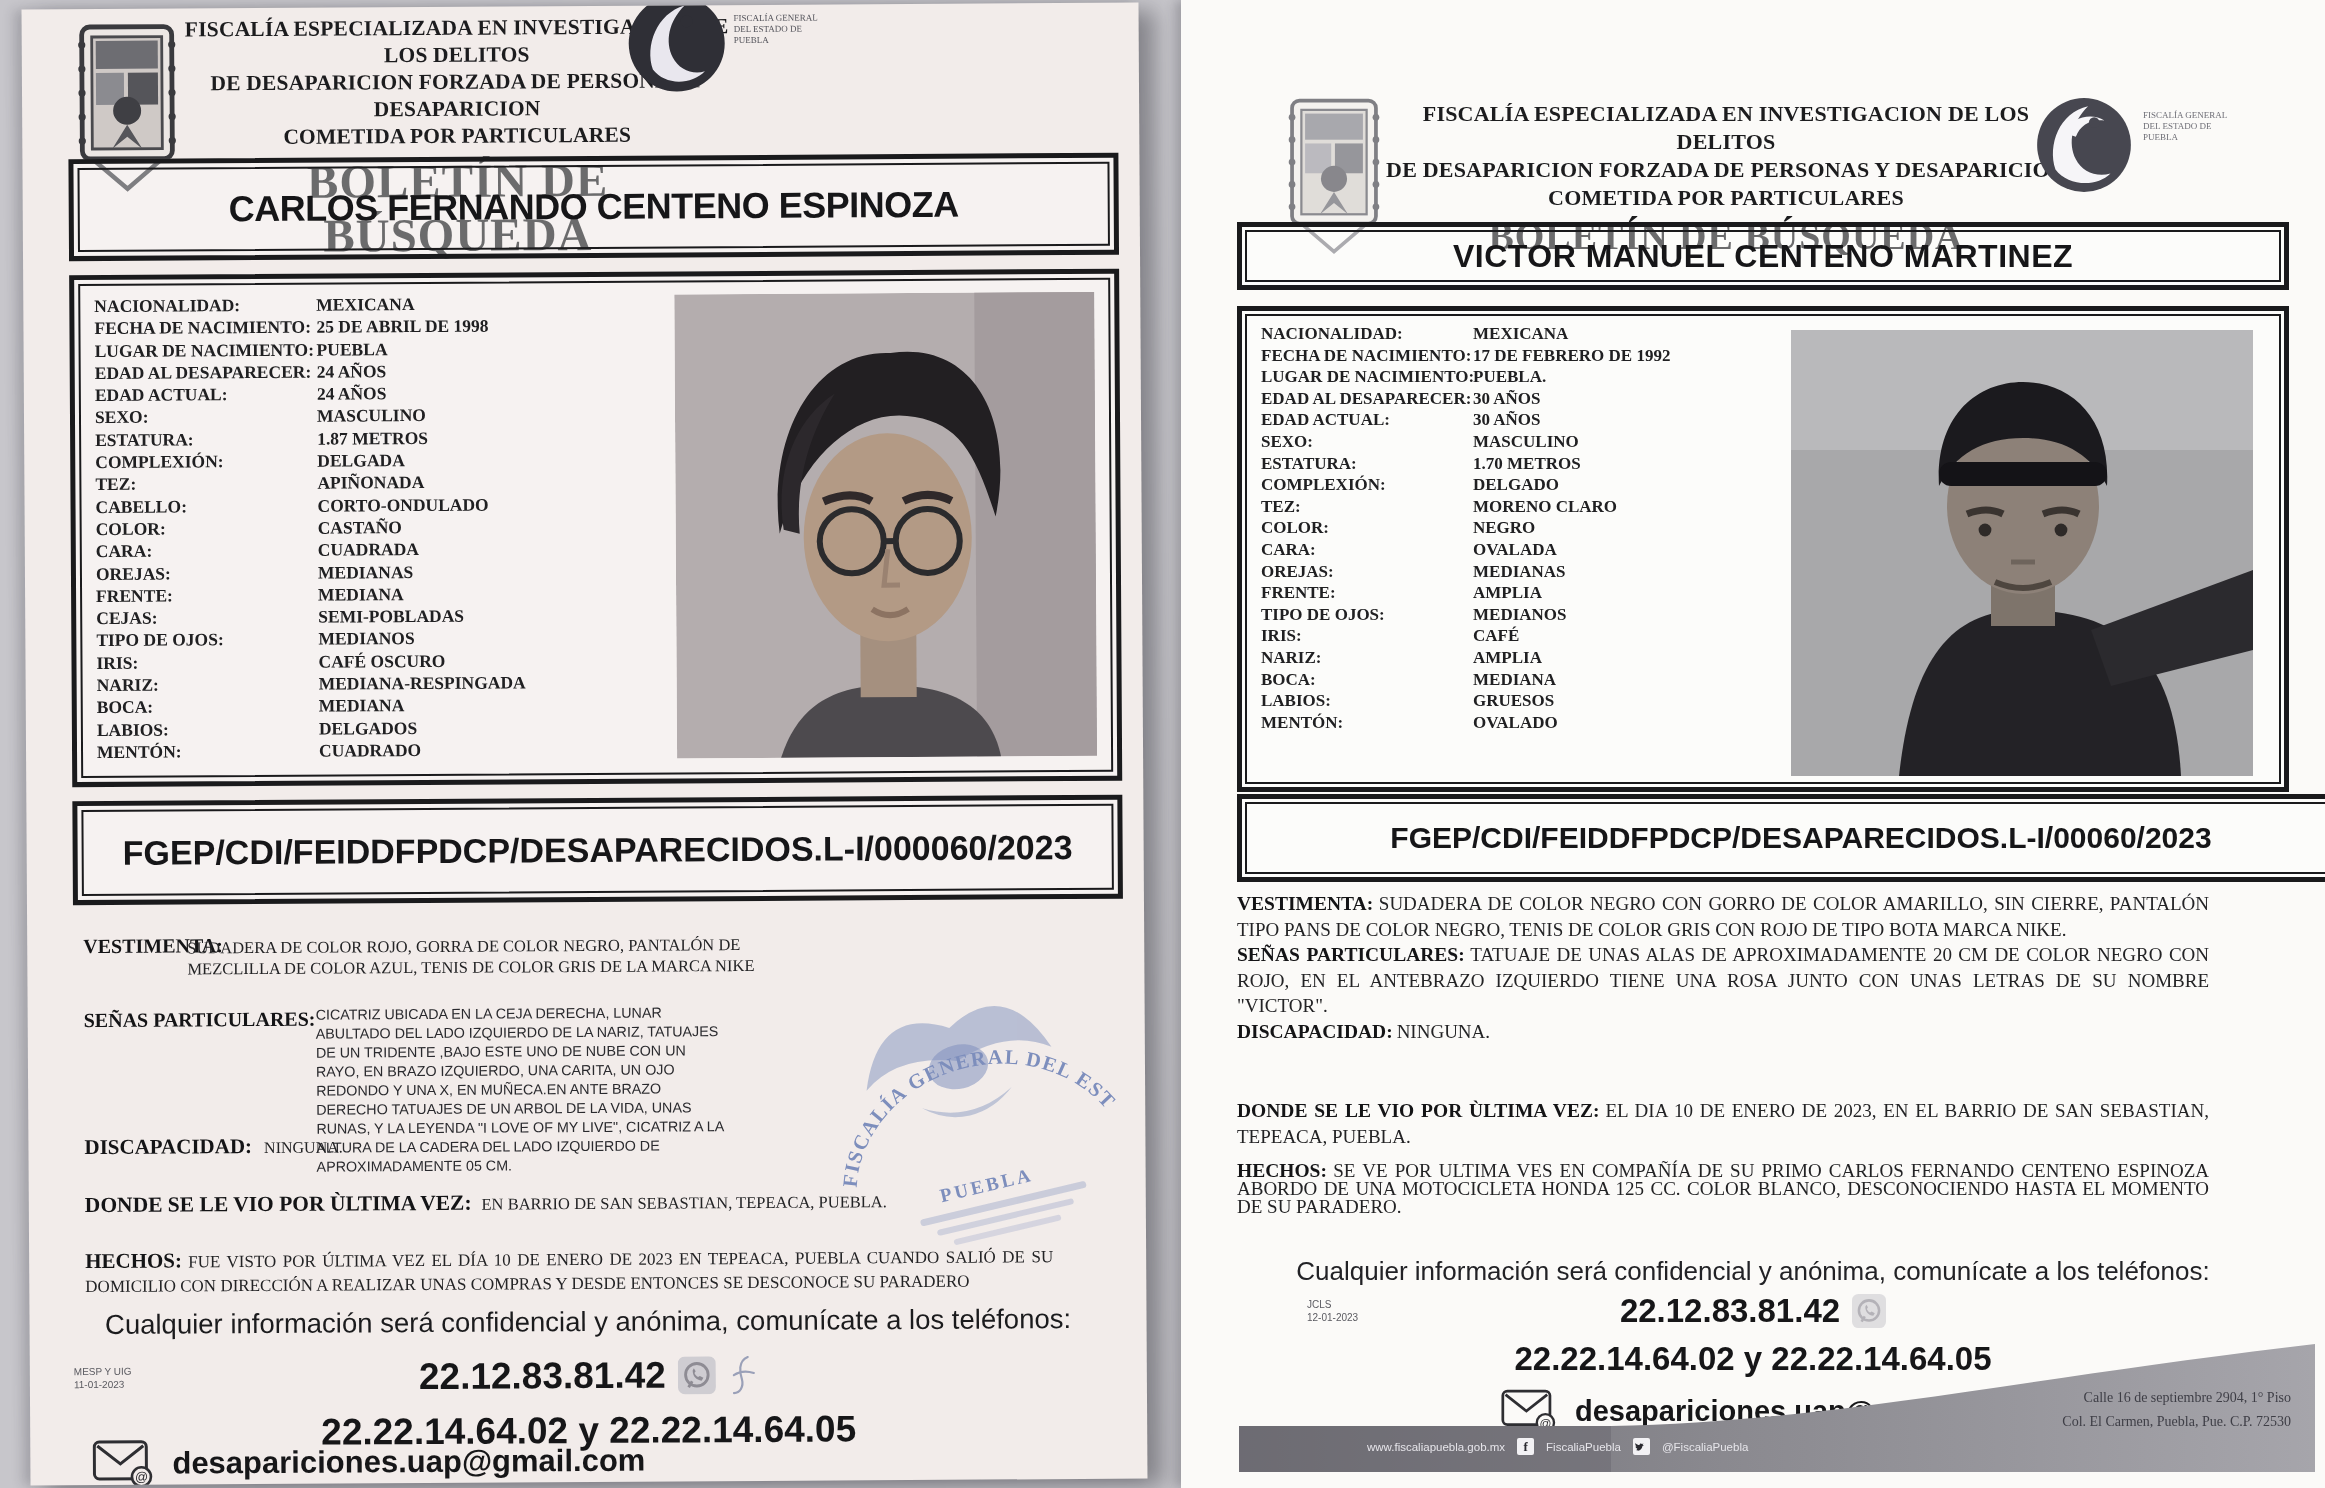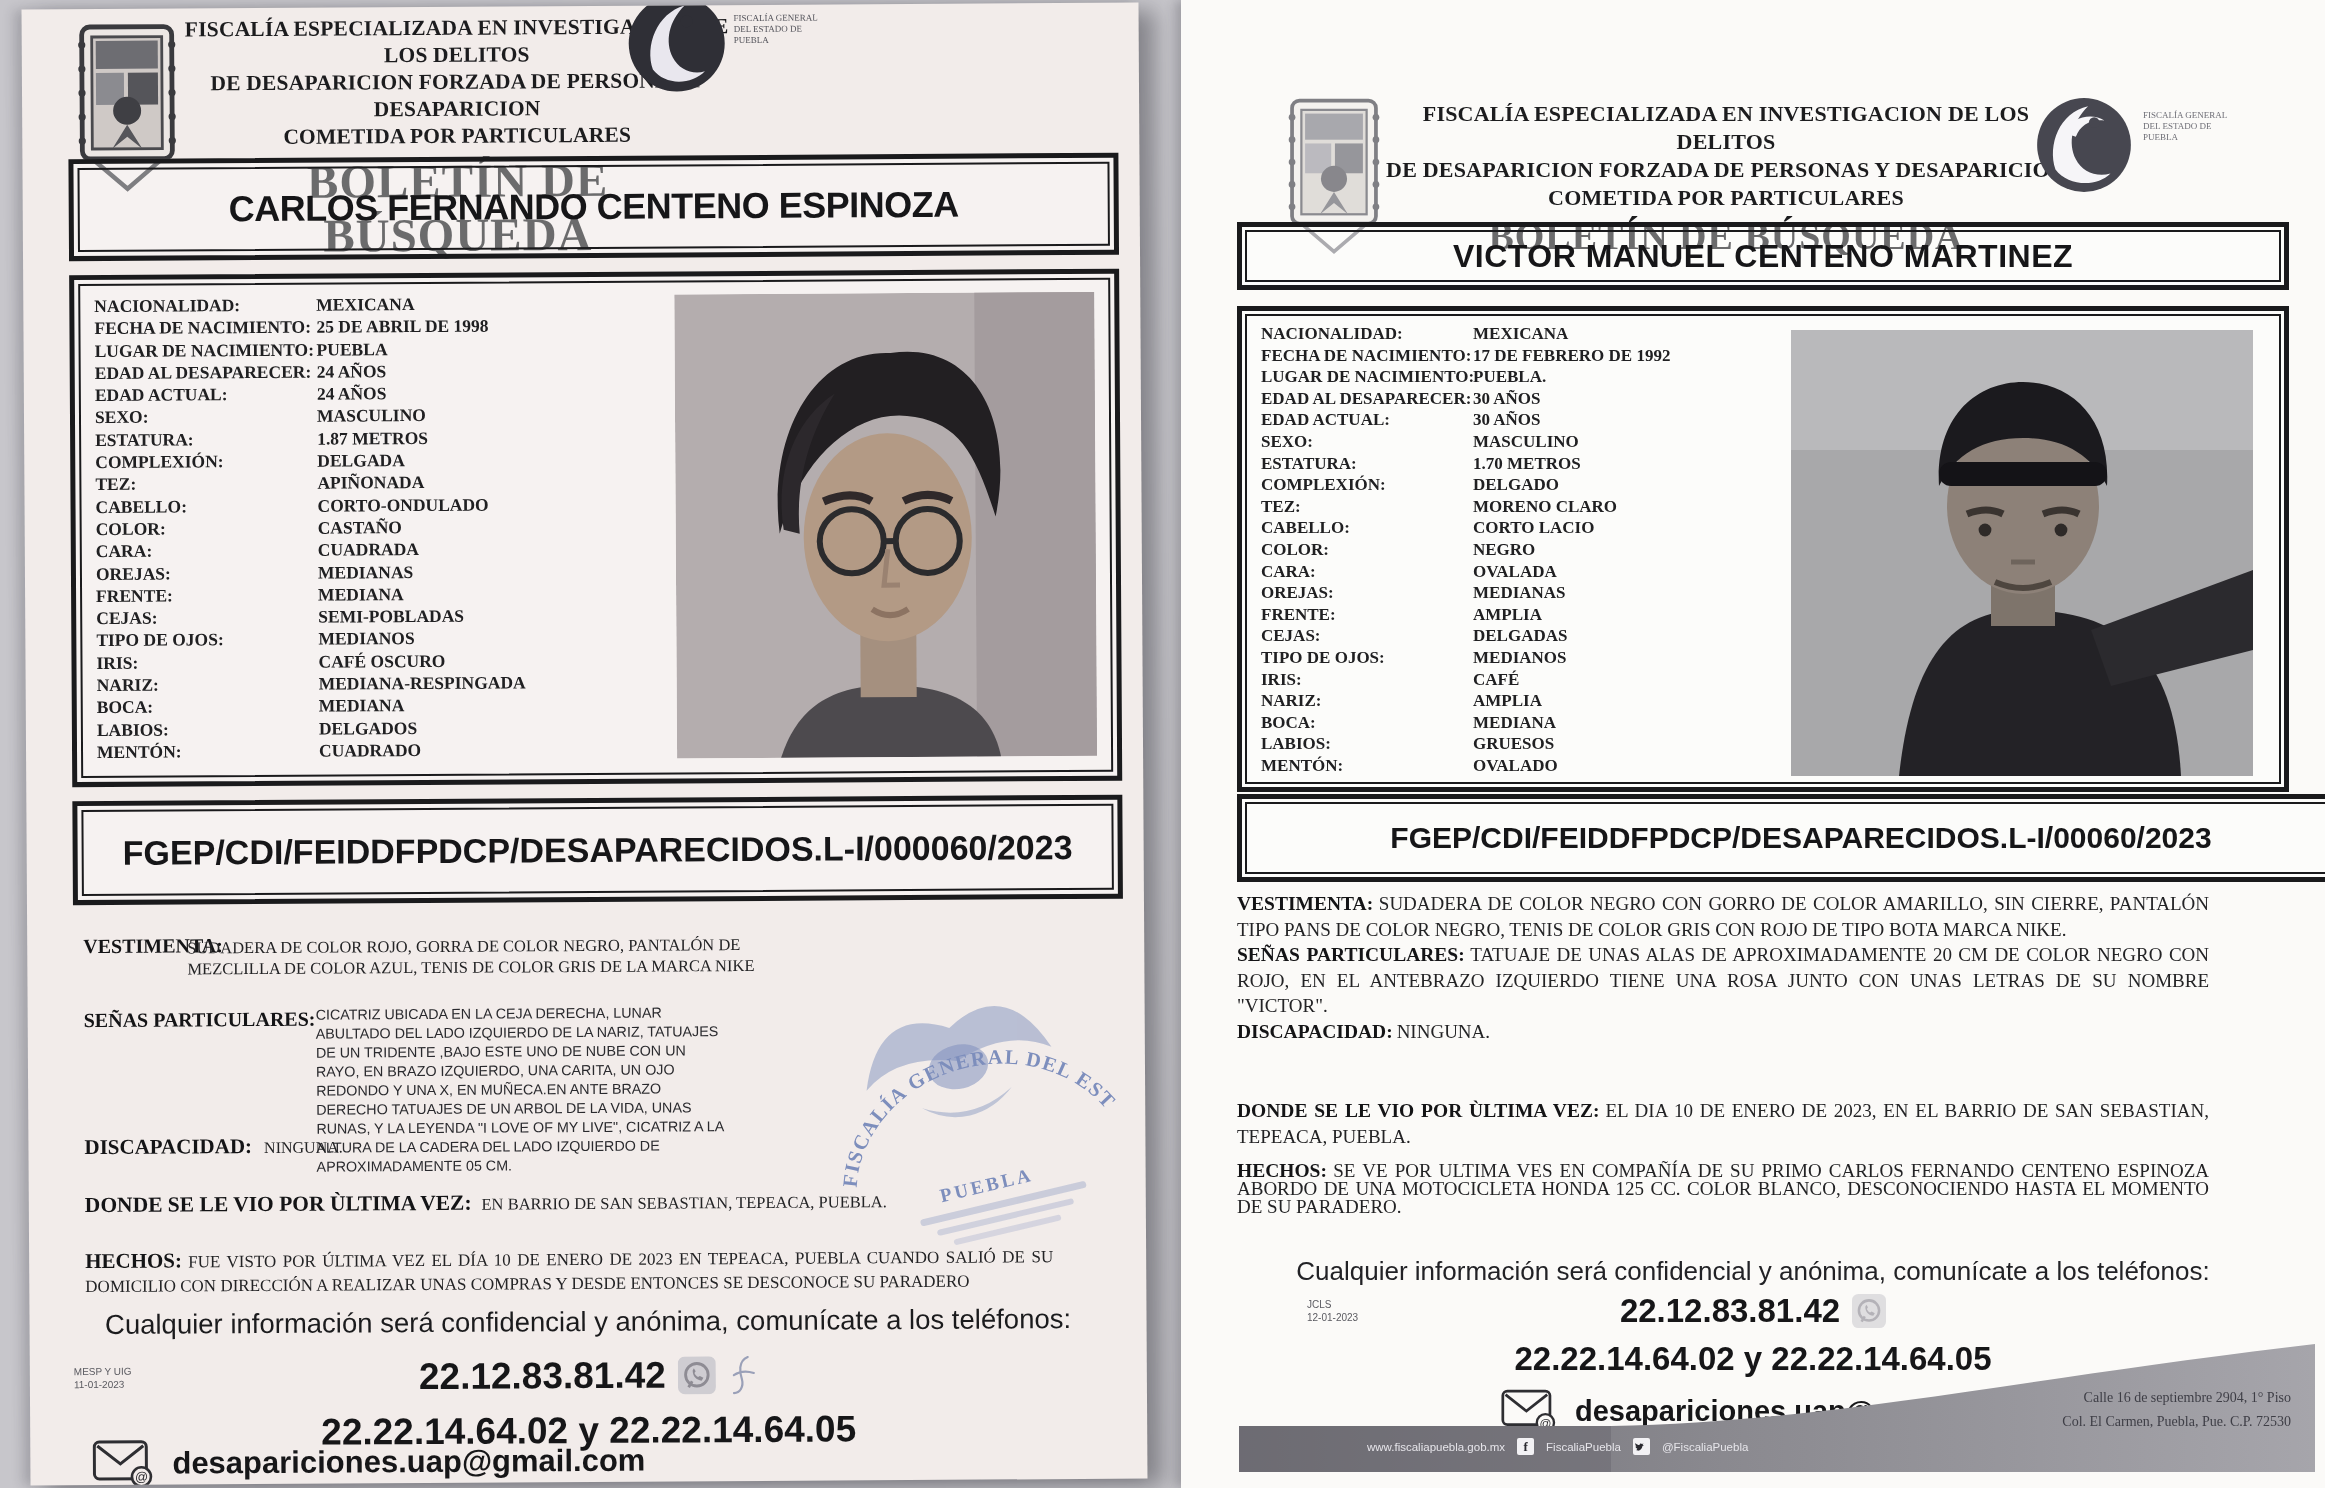--- a/index.html
+++ b/index.html
@@ -274,26 +274,24 @@
       <div class="fields" style="padding-top:8px;">
           <div class="frow"><span class="flabel">NACIONALIDAD:</span><span class="fvalue">MEXICANA</span></div>
           <div class="frow"><span class="flabel">FECHA DE NACIMIENTO:</span><span class="fvalue">17 DE FEBRERO DE 1992</span></div>
           <div class="frow"><span class="flabel">LUGAR DE NACIMIENTO:</span><span class="fvalue">PUEBLA.</span></div>
           <div class="frow"><span class="flabel">EDAD AL DESAPARECER:</span><span class="fvalue">30 AÑOS</span></div>
           <div class="frow"><span class="flabel">EDAD ACTUAL:</span><span class="fvalue">30 AÑOS</span></div>
           <div class="frow"><span class="flabel">SEXO:</span><span class="fvalue">MASCULINO</span></div>
           <div class="frow"><span class="flabel">ESTATURA:</span><span class="fvalue">1.70 METROS</span></div>
           <div class="frow"><span class="flabel">COMPLEXIÓN:</span><span class="fvalue">DELGADO</span></div>
           <div class="frow"><span class="flabel">TEZ:</span><span class="fvalue">MORENO CLARO</span></div>
-          <div class="frow"><span class="flabel">CABELLO:</span><span class="fvalue">CORTO LACIO</span></div>
           <div class="frow"><span class="flabel">COLOR:</span><span class="fvalue">NEGRO</span></div>
           <div class="frow"><span class="flabel">CARA:</span><span class="fvalue">OVALADA</span></div>
           <div class="frow"><span class="flabel">OREJAS:</span><span class="fvalue">MEDIANAS</span></div>
           <div class="frow"><span class="flabel">FRENTE:</span><span class="fvalue">AMPLIA</span></div>
-          <div class="frow"><span class="flabel">CEJAS:</span><span class="fvalue">DELGADAS</span></div>
           <div class="frow"><span class="flabel">TIPO DE OJOS:</span><span class="fvalue">MEDIANOS</span></div>
           <div class="frow"><span class="flabel">IRIS:</span><span class="fvalue">CAFÉ</span></div>
           <div class="frow"><span class="flabel">NARIZ:</span><span class="fvalue">AMPLIA</span></div>
           <div class="frow"><span class="flabel">BOCA:</span><span class="fvalue">MEDIANA</span></div>
           <div class="frow"><span class="flabel">LABIOS:</span><span class="fvalue">GRUESOS</span></div>
           <div class="frow"><span class="flabel">MENTÓN:</span><span class="fvalue">OVALADO</span></div>
         </div>
 
       <svg class="photo" style="right:26px;top:14px;" width="462" height="446" viewBox="0 0 231 223">
         <rect width="231" height="223" fill="#a8a8aa"></rect>

